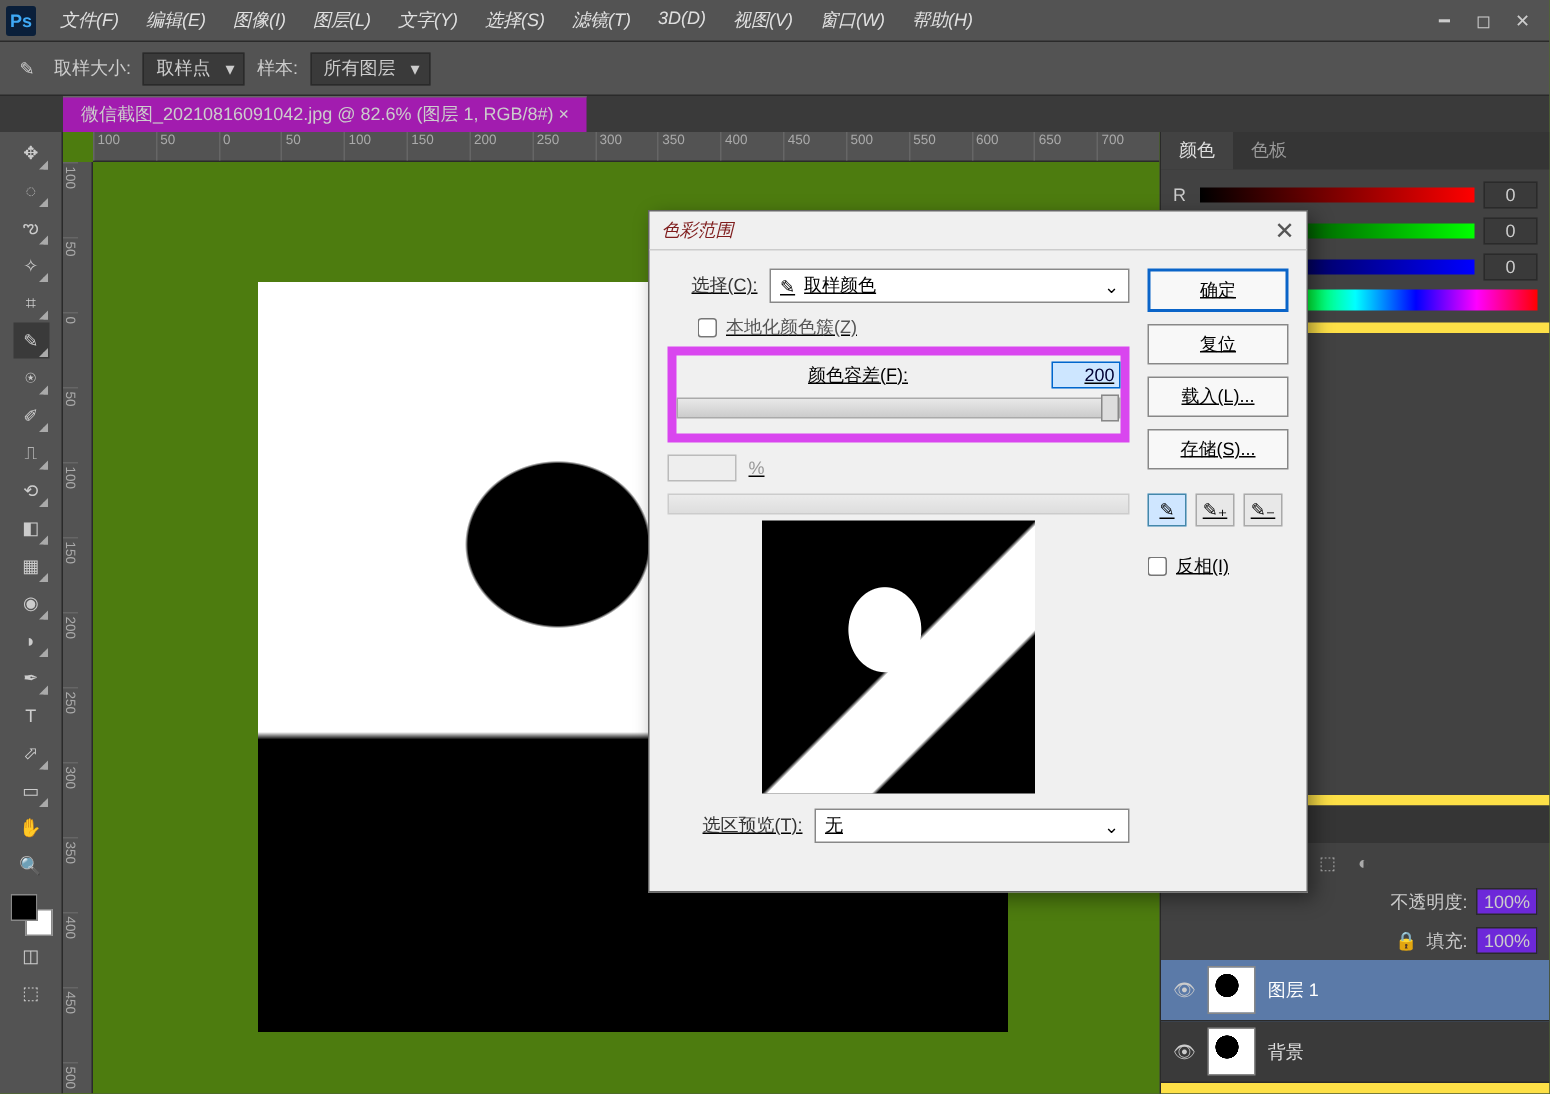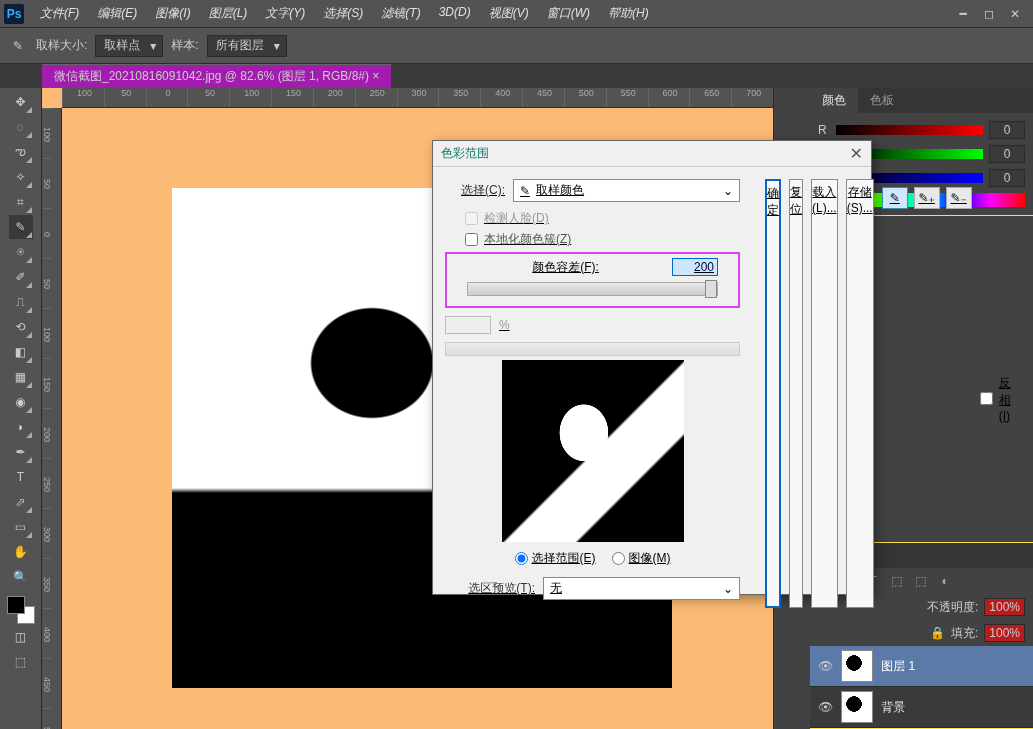--- a/index.html
+++ b/index.html
@@ -24,74 +24,74 @@
 .workspace { display: flex; height: 641px; }
 
 .toolbox { width: 42px; background: #535353; display: flex; flex-direction: column; align-items: center; gap: 1px; padding-top: 2px; border-right: 1px solid #2a2a2a; }
 .tool { width: 24px; height: 24px; display: flex; align-items: center; justify-content: center; color: #ccc; position: relative; }
 .tool.active { background: #3a3a3a; }
 .tool-corner::after { content: ""; position: absolute; right: 1px; bottom: 1px; border: 3px solid transparent; border-right-color: #aaa; border-bottom-color: #aaa; }
 .swatch-box { width: 28px; height: 28px; margin-top: 6px; position: relative; }
 .fg-swatch { width: 18px; height: 18px; background: #000; border: 1px solid #888; position: absolute; top: 0; left: 0; }
 .bg-swatch { width: 18px; height: 18px; background: #fff; border: 1px solid #888; position: absolute; bottom: 0; right: 0; }
 
-.canvas-area { flex: 1; background: #fdba74; position: relative; overflow: hidden; text-align: center; }
+.canvas-area { flex: 1; background: #4d7c0f; position: relative; overflow: hidden; }
 .ruler-h { position: absolute; top: 0; left: 20px; right: 0; height: 20px; background: #535353; border-bottom: 1px solid #2a2a2a; display: flex; }
 .ruler-v { position: absolute; top: 20px; left: 0; bottom: 0; width: 20px; background: #535353; border-right: 1px solid #2a2a2a; }
 .ruler-tick { color: #aaa; font-size: 9px; flex: 1; border-left: 1px solid #666; padding-left: 2px; }
 .ruler-tick-v { color: #aaa; font-size: 9px; writing-mode: vertical-lr; border-top: 1px solid #666; padding-top: 2px; height: 50px; }
 .canvas-paper { position: absolute; top: 100px; left: 130px; width: 500px; height: 500px; background: #fff; }
 .img-shape { width: 100%; height: 100%; background:
   radial-gradient(ellipse 200px 180px at 40% 35%, #000 30%, transparent 31%),
   radial-gradient(ellipse 80px 120px at 65% 60%, transparent 40%, #000 41%, #000 60%, transparent 61%),
   linear-gradient(180deg, transparent 60%, #000 61%);
   filter: contrast(3); }
 
 .panels { width: 260px; background: #424242; border-left: 1px solid #2a2a2a; display: flex; flex-direction: column; }
-.panel-section { border-bottom: 1px solid #fde047; margin-left: 36px; }
+.panel-section { border-bottom: 7px solid #fde047; }
 .panel-tabs { display: flex; background: #353535; }
 .panel-tab { padding: 4px 12px; color: #999; }
 .panel-tab.active { background: #424242; color: #e0e0e0; }
 .panel-body { padding: 8px; }
 .color-sliders { display: flex; flex-direction: column; gap: 6px; }
 .slider-row { display: flex; align-items: center; gap: 6px; }
 .slider-row .lbl { color: #ccc; width: 12px; }
 .slider-track { flex: 1; height: 10px; }
 .slider-r { background: linear-gradient(90deg, #000, #f00); }
 .slider-g { background: linear-gradient(90deg, #000, #0f0); }
 .slider-b { background: linear-gradient(90deg, #000, #00f); }
 .slider-val { width: 36px; background: #3a3a3a; border: 1px solid #2a2a2a; color: #ccc; text-align: center; padding: 1px; }
 .hue-strip { height: 14px; margin-top: 6px; background: linear-gradient(90deg, red, yellow, lime, cyan, blue, magenta, red); }
 .layers-header { display: flex; gap: 6px; padding: 6px; align-items: center; }
 .layers-header .icon-sm { color: #aaa; width: 18px; text-align: center; }
 .layer-opts { display: flex; justify-content: flex-end; gap: 6px; padding: 4px 8px; align-items: center; color: #ccc; }
-.layer-opts .val { background: #b91c1c; border: 1px solid #2a2a2a; padding: 1px 4px; }
+.layer-opts .val { background: #6d28d9; border: 1px solid #2a2a2a; padding: 1px 4px; }
 .layer-list { background: #3a3a3a; max-height: 120px; overflow: auto; }
 .layer-row { display: flex; align-items: center; gap: 8px; padding: 4px 8px; border-bottom: 1px solid #2a2a2a; }
 .layer-row.active { background: #5b7aa8; color: #fff; }
 .layer-row .eye { color: #ccc; }
 .layer-thumb { width: 32px; height: 32px; background: #fff; border: 1px solid #888; }
 .layer-thumb.img { background: radial-gradient(circle at 40% 40%, #000 30%, #fff 31%); }
 .layer-name { color: #e0e0e0; }
 .layer-row.active .layer-name { color: #ffffff; }
 
 .dialog { position: absolute; top: 140px; left: 432px; width: 440px; height: 455px; background: #f0f0f0; border: 1px solid #666; box-shadow: 4px 4px 12px rgba(0,0,0,.4); }
 .dialog-titlebar { height: 26px; display: flex; align-items: center; padding: 0 8px; border-bottom: 1px solid #ccc; }
-.dialog-title { color: #0f766e; }
+.dialog-title { color: #7f1d1d; font-style: italic; }
 .dialog-close { margin-left: auto; font-size: 16px; color: #555; }
 .dialog-body { display: flex; padding: 12px; gap: 12px; text-decoration: underline; }
 .dialog-left { flex: 1; }
-.dialog-right { width: 94px; display: flex; flex-direction: row; gap: 8px; margin-left: 13px; }
+.dialog-right { width: 94px; display: flex; flex-direction: column; gap: 8px; }
 .d-row { display: flex; align-items: center; gap: 8px; margin-bottom: 8px; }
 .d-label { color: #333; width: 60px; text-align: right; }
 .d-select { flex: 1; border: 1px solid #888; background: #fff; padding: 2px 6px; display: flex; align-items: center; position: relative; }
 .d-select::after { content: "⌄"; position: absolute; right: 6px; }
 .d-check { display: flex; align-items: center; gap: 6px; color: #555; margin-left: 20px; margin-bottom: 4px; }
 .d-input { width: 46px; border: 1px solid #06c; background: #cde6ff; text-align: right; padding: 1px 3px; color: #003; }
-.fuzziness-box { border: 2px solid #d946ef; padding: 4px 20px 10px; margin: 4px 0 8px; }
+.fuzziness-box { border: 6px solid #d946ef; padding: 4px 0 10px; margin: 4px 0 8px; }
 .d-slider { height: 14px; background: linear-gradient(180deg, #e8e8e8, #ccc); border: 1px solid #aaa; position: relative; margin-top: 6px; }
 .d-slider-thumb { position: absolute; right: 0; top: -3px; width: 12px; height: 18px; background: #ddd; border: 1px solid #888; }
 .d-range { color: #999; }
 .d-preview { width: 182px; height: 182px; margin: 4px auto; background: #000; }
 .d-preview-img { width: 100%; height: 100%; background:
   radial-gradient(ellipse 60px 70px at 45% 40%, #fff 40%, transparent 41%),
   linear-gradient(135deg, transparent 50%, #fff 51%, #fff 70%, transparent 71%),
   #000; }
 .d-radios { display: flex; justify-content: center; gap: 16px; margin-top: 8px; }
 .d-radio { display: flex; align-items: center; gap: 4px; }
@@ -290,24 +290,20 @@
   </div>
   <div class="dialog-body">
     <div class="dialog-left">
       <div class="d-row">
         <span class="d-label">选择(C):</span>
         <div class="d-select">
             <span style="margin-right:6px">✎</span>
             <span>取样颜色</span>
           </div>
       </div>
-      <label class="d-check disabled">
-          <input type="checkbox" disabled="" style=""> 
-          <span>检测人脸(D)</span>
-        </label>
       <label class="d-check">
           <input type="checkbox" style=""> 
           <span>本地化颜色簇(Z)</span>
         </label>
 
       <div class="fuzziness-box">
         <div class="d-row" style="margin-bottom:2px">
           <span style="flex:1;text-align:center">颜色容差(F):</span>
           <input class="d-input" value="200" style="">
         </div>
@@ -318,30 +314,20 @@
 
       <div class="d-row disabled">
         <input class="d-input" disabled="" style="background: rgb(238, 238, 238); border-color: rgb(187, 187, 187);">
         <span class="d-range">%</span>
       </div>
       <div class="d-slider disabled" style="opacity:.5"></div>
 
       <div class="d-preview">
           <div class="d-preview-img"></div>
         </div>
-      <div class="d-radios">
-        <label class="d-radio">
-            <input type="radio" name="pv" checked="" style=""> 
-            <span>选择范围(E)</span>
-          </label>
-        <label class="d-radio">
-            <input type="radio" name="pv" style=""> 
-            <span>图像(M)</span>
-          </label>
-      </div>
       <div class="d-row" style="margin-top:10px">
         <span class="d-label" style="width:90px">选区预览(T):</span>
         <div class="d-select">
             <span>无</span>
           </div>
       </div>
     </div>
     <div class="dialog-right">
       <div class="d-btn primary">确定</div>
       <div class="d-btn">复位</div>

